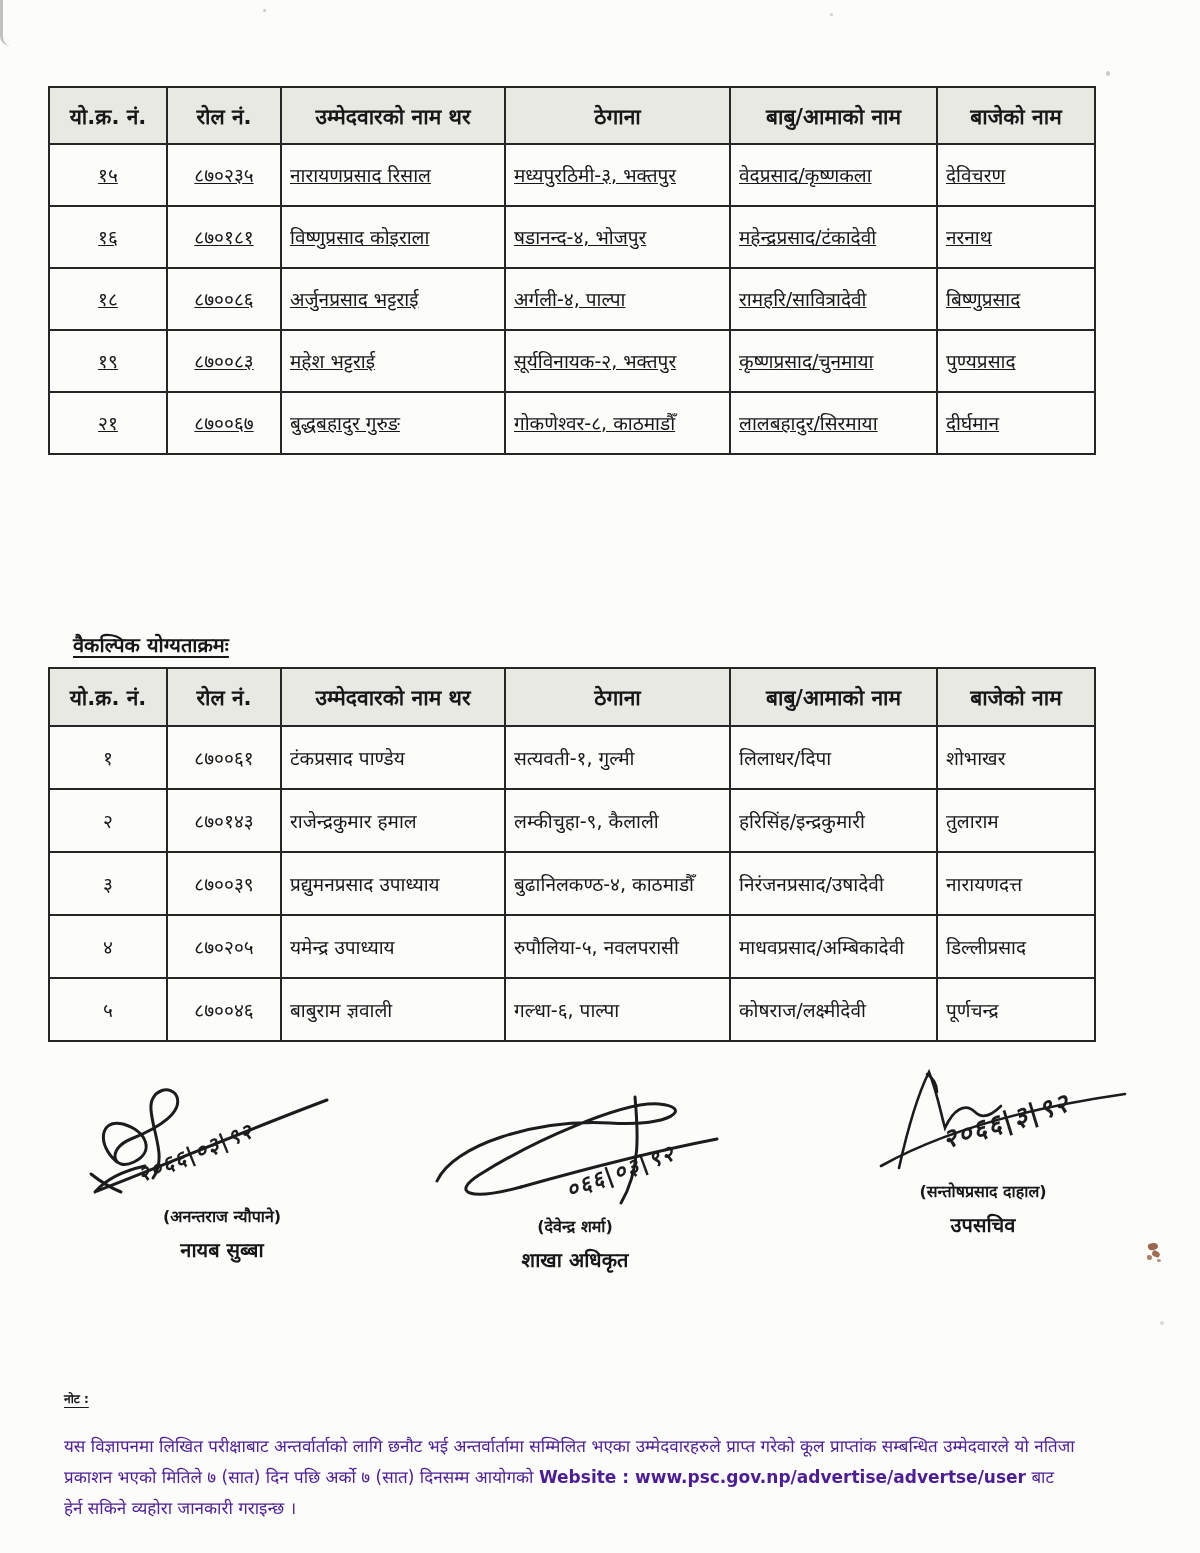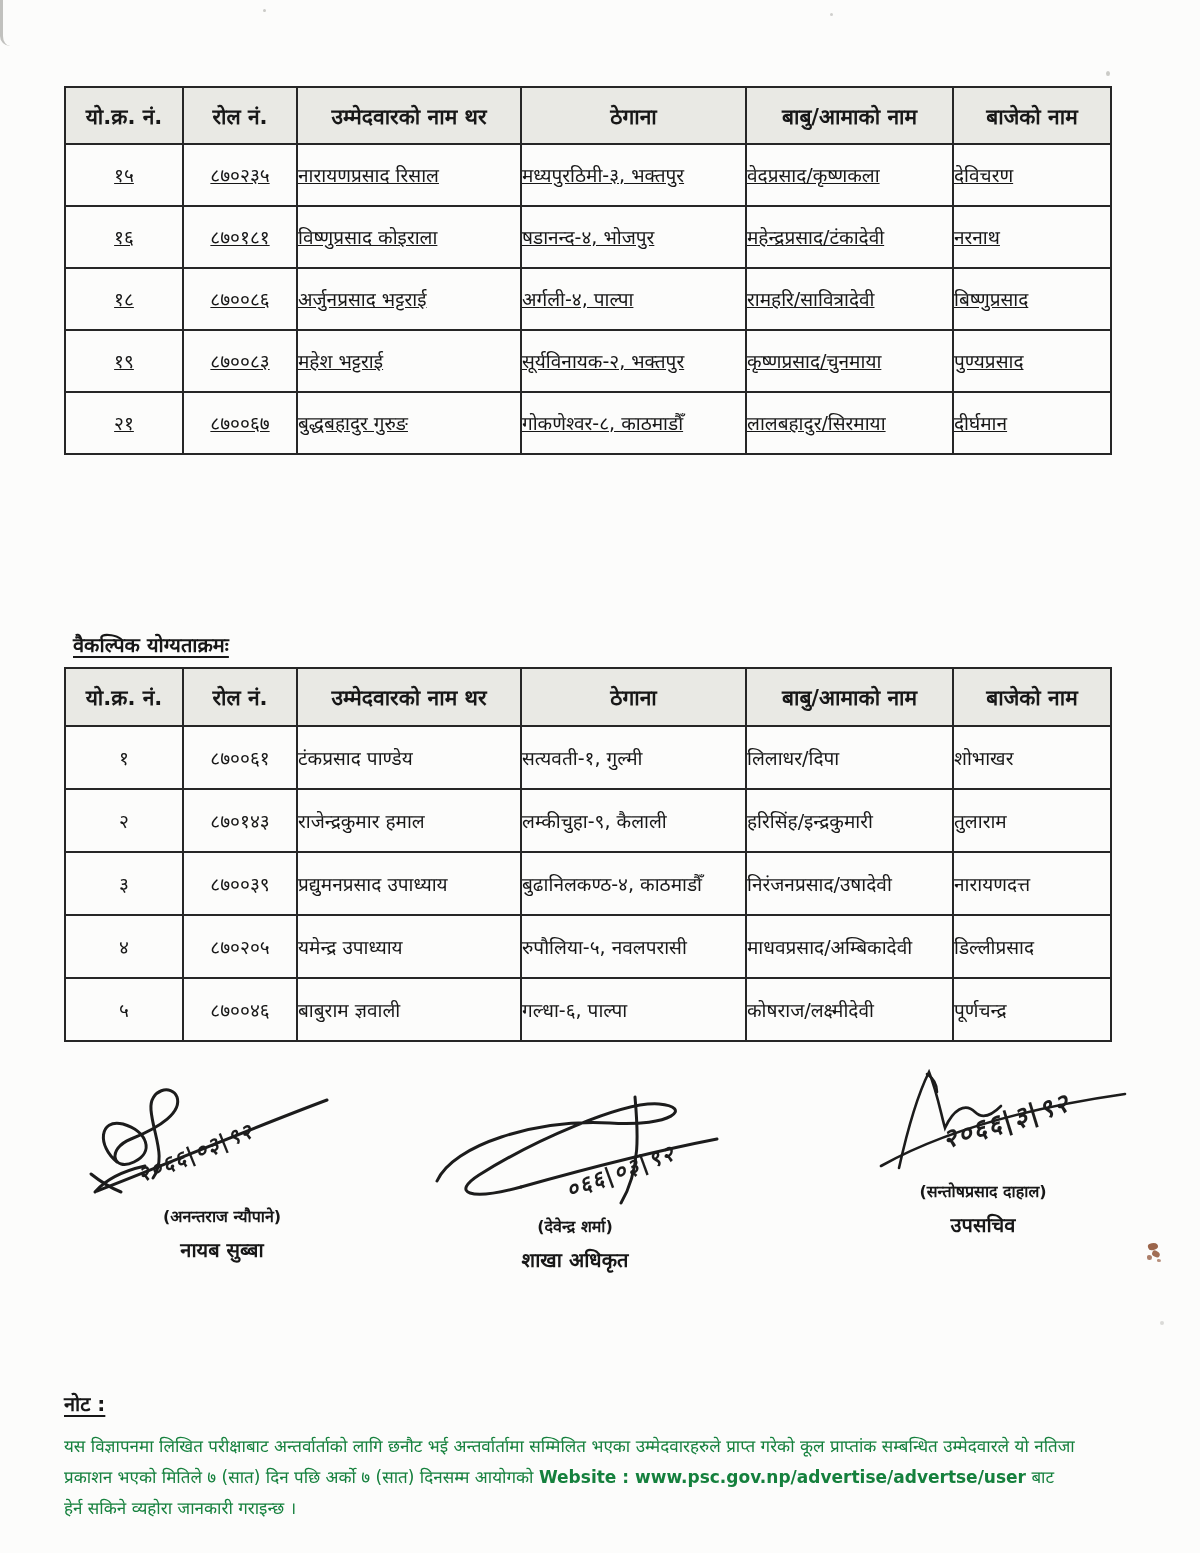--- a/index.html
+++ b/index.html
@@ -5,64 +5,64 @@
   html,body { margin:0; padding:0; }
   body {
     width:1200px; height:1553px;
     background:#fcfcfb;
     font-family:"DejaVu Sans","Liberation Sans",sans-serif;
     color:#171717;
     position:relative;
     overflow:hidden;
   }
   .doc-table {
-    position:absolute; left:64px;
+    position:absolute; left:48px;
     border-collapse:collapse; table-layout:fixed;
     width:1046px;
     border-radius:21px;
   }
   .doc-table th, .doc-table td {
     border:2px solid #262626;
     overflow:hidden; white-space:nowrap;
   }
   .doc-table th {
     background:#e9e9e4;
     font-size:21px; font-weight:bold;
     text-align:center; padding:4px 2px;
   }
   #t1 th { height:47px; }
   #t2 th { height:48px; }
   #t1 td { height:58px;text-decoration:underline; }
   #t2 td { height:59px; }
   .doc-table td { font-size:19px; }
   td.c { text-align:center; }
-  td.l { text-align:left; padding-left:0; }
+  td.l { text-align:left; padding-left:8px; }
   .sec-title {
     position:absolute; left:73px; top:631px;
     font-size:20px; font-weight:bold;
     text-decoration:underline; text-underline-offset:4px;
   }
   .sig { position:absolute; text-align:center; }
   .sig svg { display:block; margin:0 auto; }
   .sig-date {
     position:absolute;
     font-size:21px; font-weight:bold; font-style:italic;
     color:#1d1d1d; letter-spacing:2px; white-space:nowrap;
     pointer-events:none;
   }
   .sig-name { font-size:16px; font-weight:bold; margin-top:10px; }
   .sig-title { font-size:20px; font-weight:bold; margin-top:9px; }
   .note { position:absolute; left:64px; top:1390px; width:1012px; }
   .note-label {
-    font-size:20px; font-weight:bold;
+    font-size:12px; font-weight:bold;
     text-decoration:underline; text-underline-offset:4px;
-    margin-bottom:14px;
+    margin-bottom:24px;
   }
   .note-text {
-    margin:0; font-size:17px; line-height:31px; color:#15803d;
+    margin:0; font-size:17px; line-height:31px; color:#4c1d95;
   }
   .note-text .latin { font-family:"DejaVu Sans","Liberation Sans",sans-serif; font-weight:bold; }
   
   .speck-rust {
     position:absolute; left:1146px; top:1241px; width:20px; height:26px;
   }
   .speck-rust i { position:absolute; display:block; background:#8a4a2c; border-radius:40% 60% 50% 50%; }
   .speck-rust i:nth-child(1){ left:2px; top:2px; width:10px; height:7px; transform:rotate(-15deg); opacity:.85;}
   .speck-rust i:nth-child(2){ left:6px; top:10px; width:8px; height:6px; transform:rotate(25deg); opacity:.8;}
   .speck-rust i:nth-child(3){ left:1px; top:14px; width:5px; height:5px; opacity:.7;}

